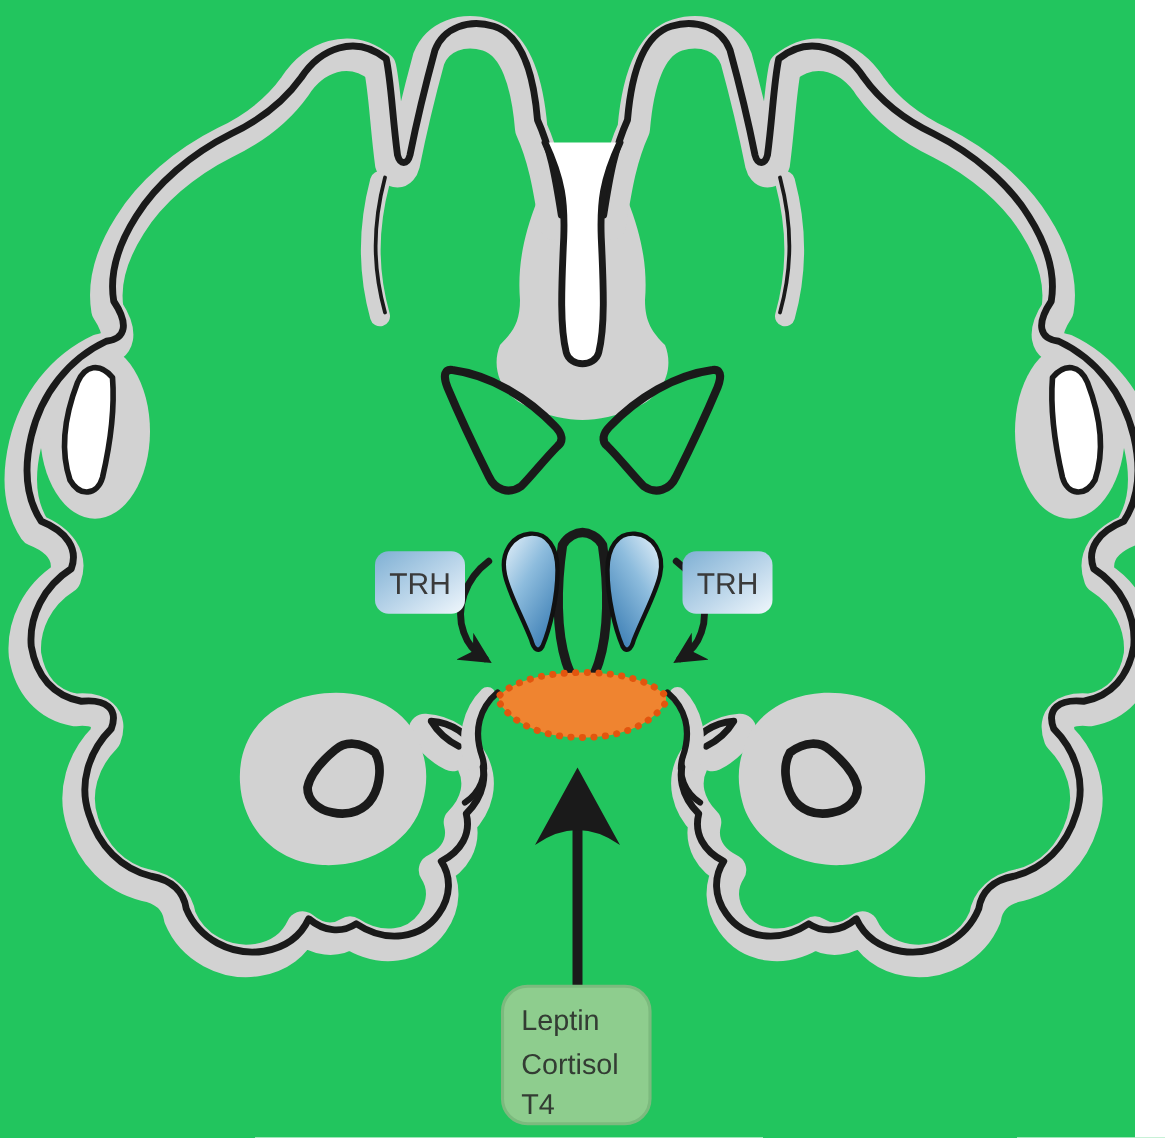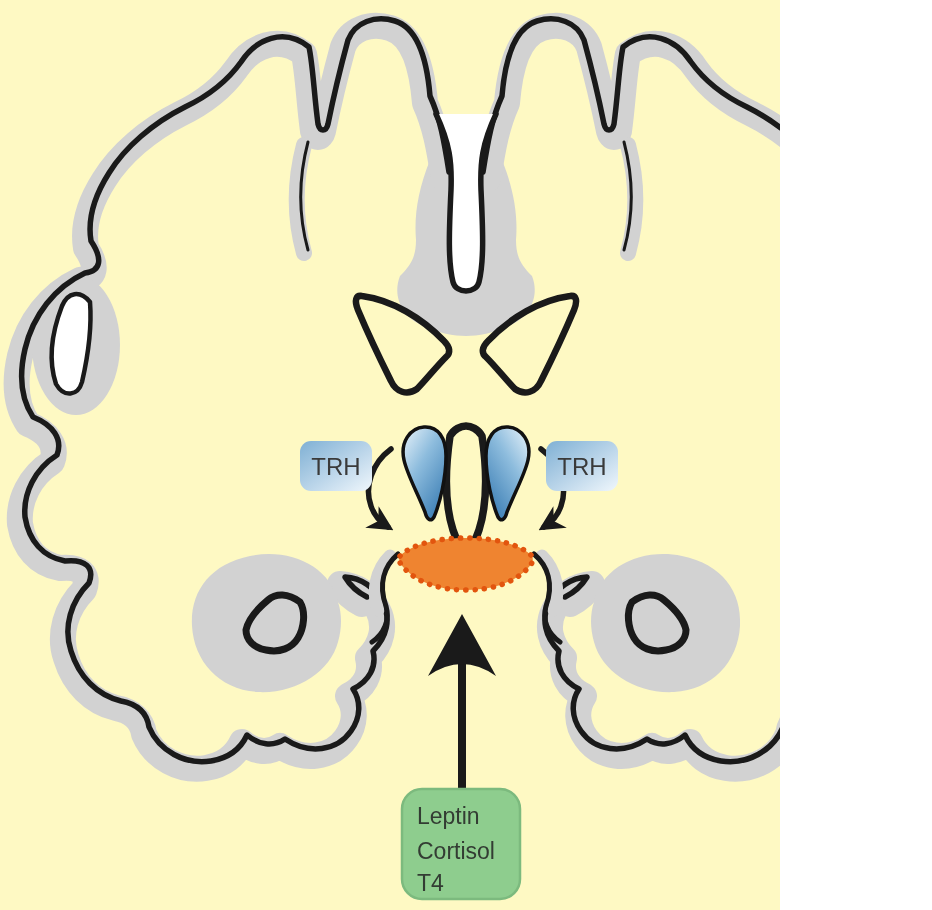--- a/index.html
+++ b/index.html
@@ -1,16 +1,16 @@
 <!DOCTYPE html>
 <html><head>
 <meta charset="utf-8">
 <style>
   html,body{margin:0;padding:0;background:#ffffff;}
-  .stage{position:relative;width:780px;height:910px;background:#fef9c3;overflow:hidden;
+  .stage{position:relative;width:908px;height:910px;background:#22c55e;overflow:hidden;
          font-family:"Liberation Sans", sans-serif;}
   svg{display:block;}
   .ink{stroke:#1a1a1a;fill:none;stroke-linecap:round;stroke-linejoin:round;}
   .band{stroke:#d2d2d2;fill:none;stroke-linecap:round;stroke-linejoin:round;}
   .grayfill{fill:#d2d2d2;}
   .whitefill{fill:#ffffff;}
   .label-txt{fill:#3a3a3a;font-size:24px;font-family:"Liberation Sans",sans-serif;}
   .box-txt{fill:#333c33;font-size:23px;font-family:"Liberation Sans",sans-serif;}
 </style>
 </head>

